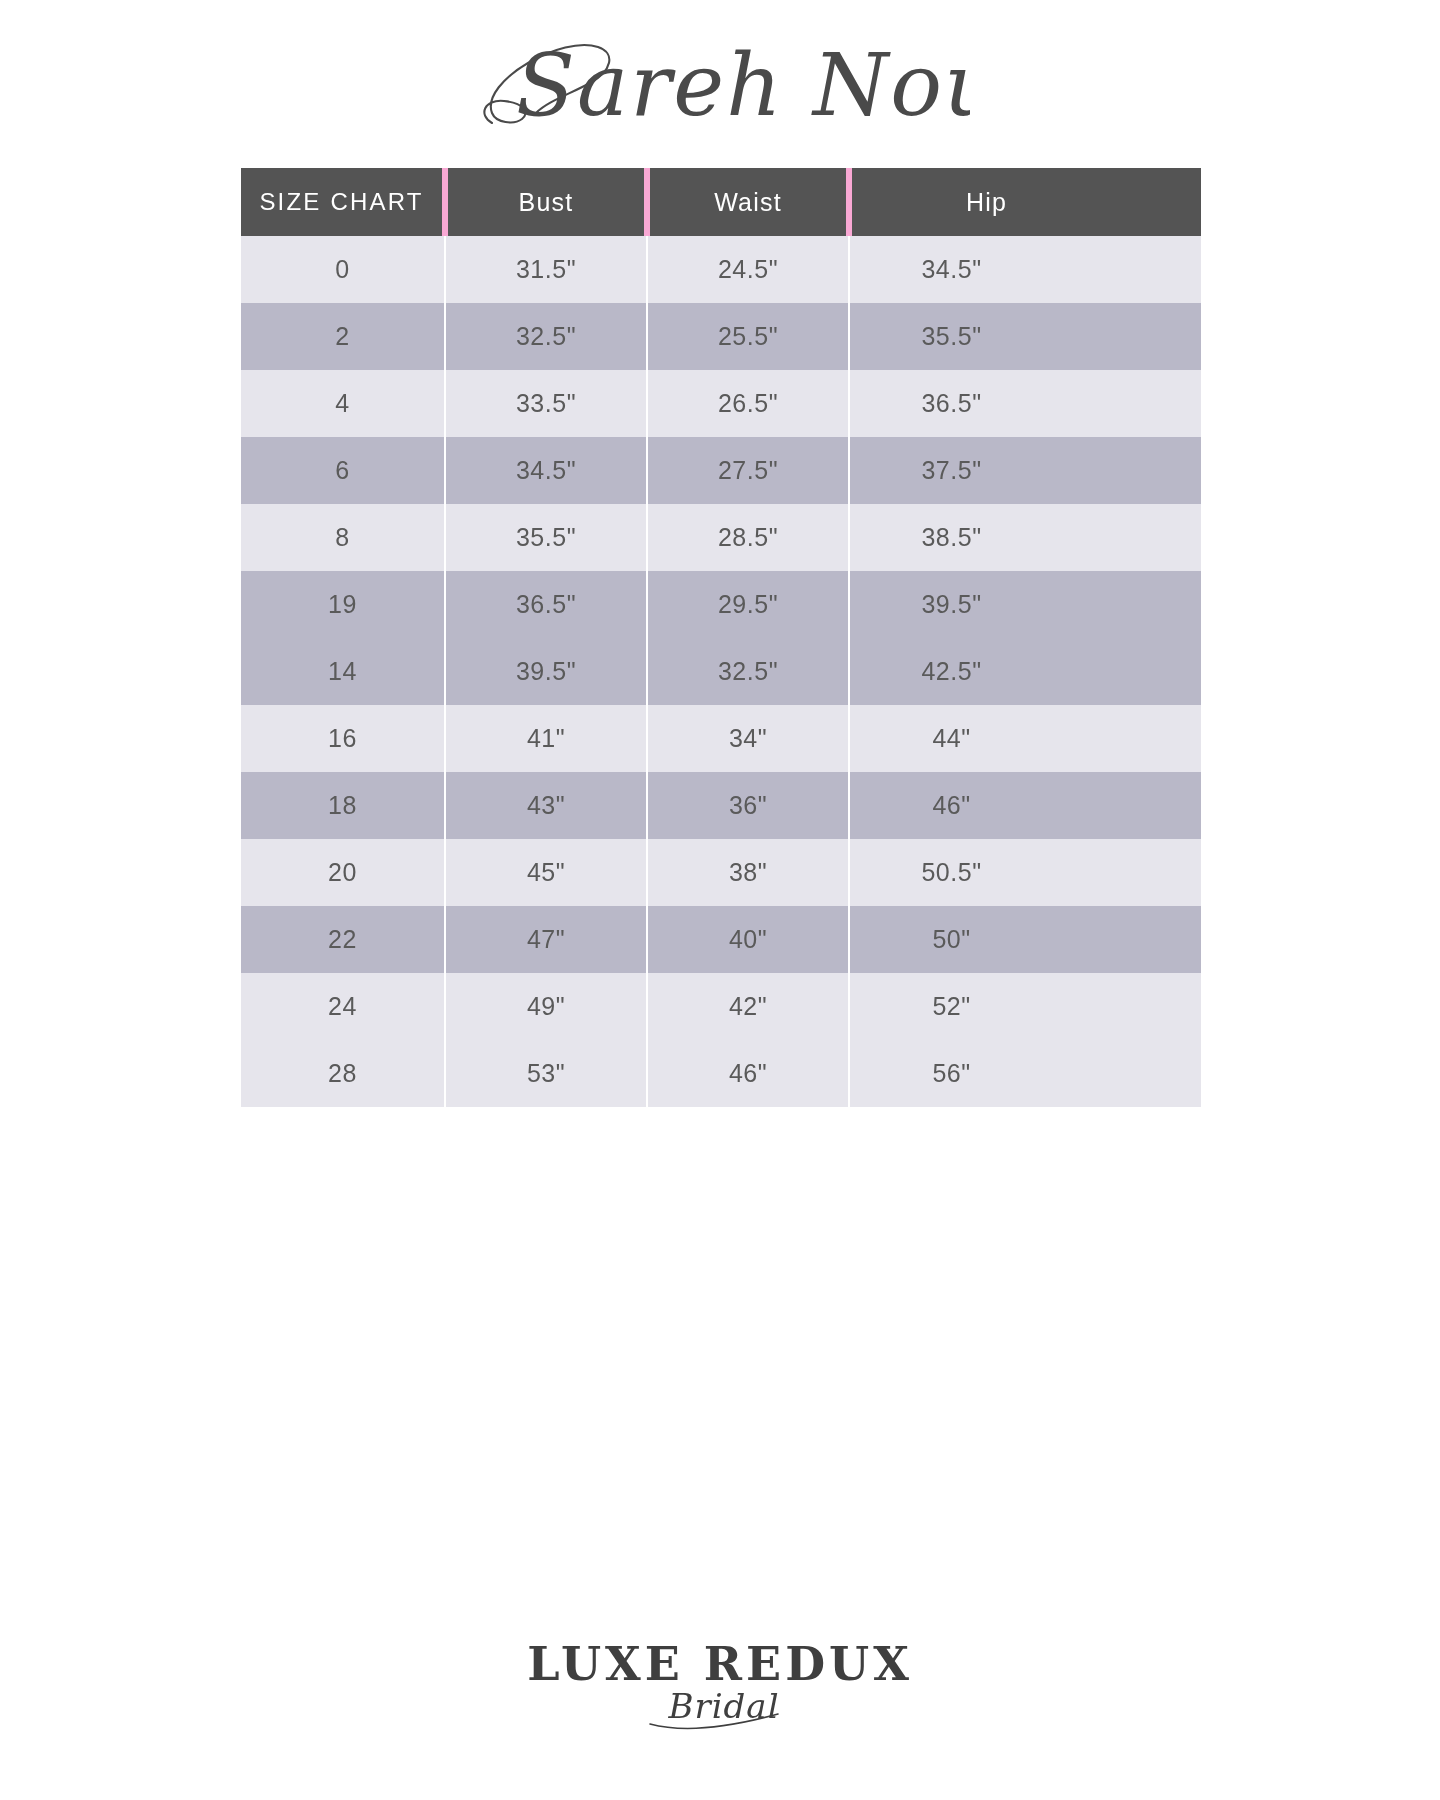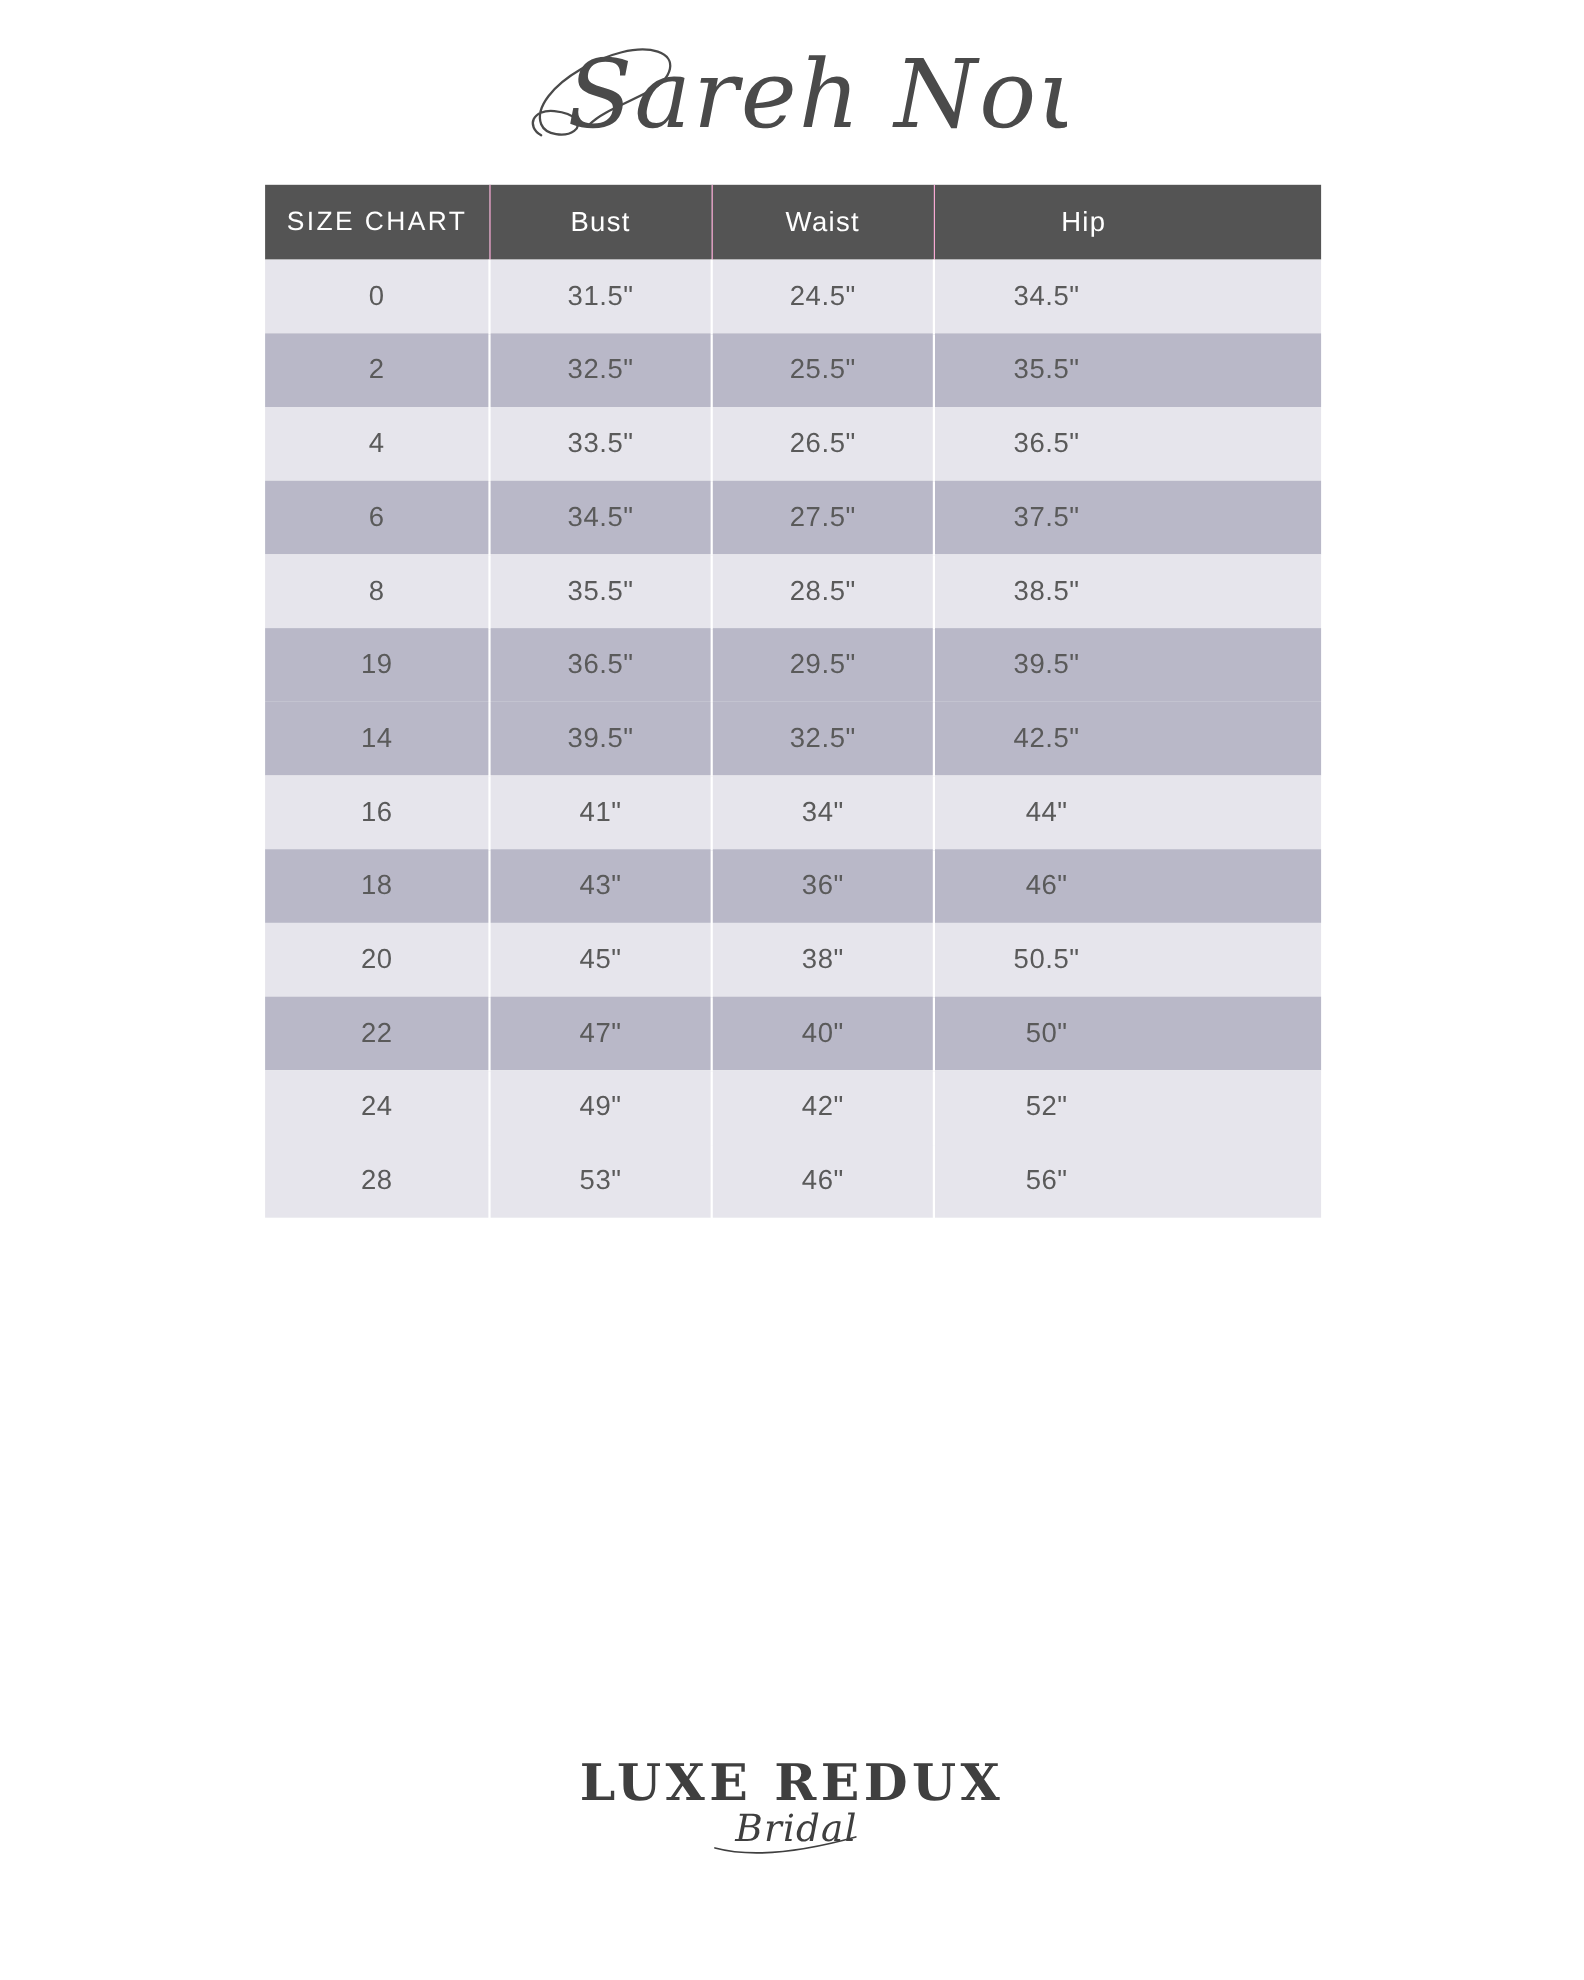--- a/index.html
+++ b/index.html
@@ -63,21 +63,21 @@
   table.size-chart col.c-hip   { width: 352px; }
 
   thead th {
     background: #545454;
     color: #ffffff;
     height: 68px;
     font-weight: 400;
     font-size: 25px;
     letter-spacing: 1.2px;
     text-align: center;
-    border-right: 1px solid #f9a8d4;
+    border-right: 6px solid #f9a8d4;
     vertical-align: middle;
     padding: 0;
   }
   thead th:last-child { border-right: none; }
   thead th.col-size { font-size: 24px; letter-spacing: 2.2px; }
 
   tbody td {
     height: 67px;
     font-size: 25px;
     font-weight: 400;
@@ -103,21 +103,21 @@
   }
 
   
   .spacer { flex: 1 1 auto; }
 
   .footer-logo {
     width: 100%;
     display: flex;
     align-items: center;
     justify-content: center;
-    padding-bottom: 100px;
+    padding-bottom: 56px;
     flex-shrink: 0;
   }
   .footer-logo svg { display: block; }
   .lr-main {
     font-family: "DejaVu Serif", serif;
     font-weight: 700;
     font-size: 46px;
     letter-spacing: 4px;
     fill: #3f3f3f;
   }

